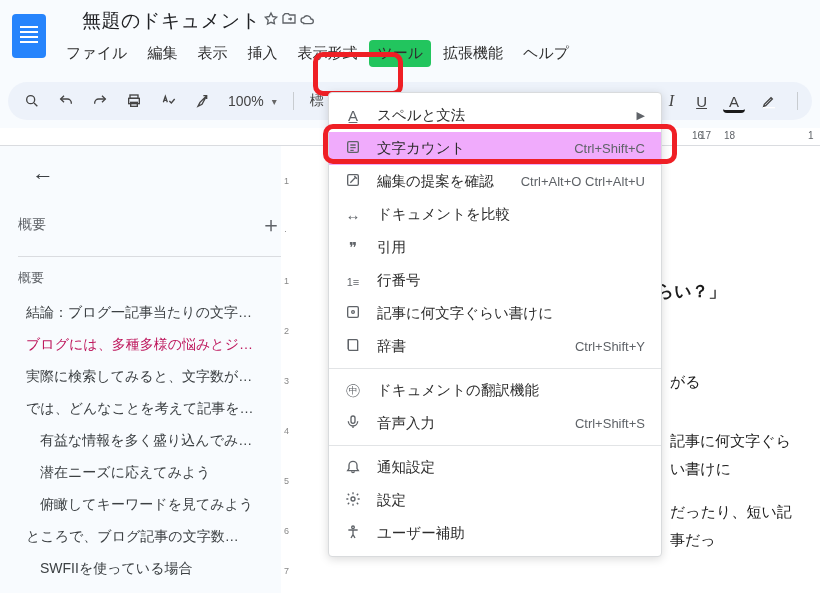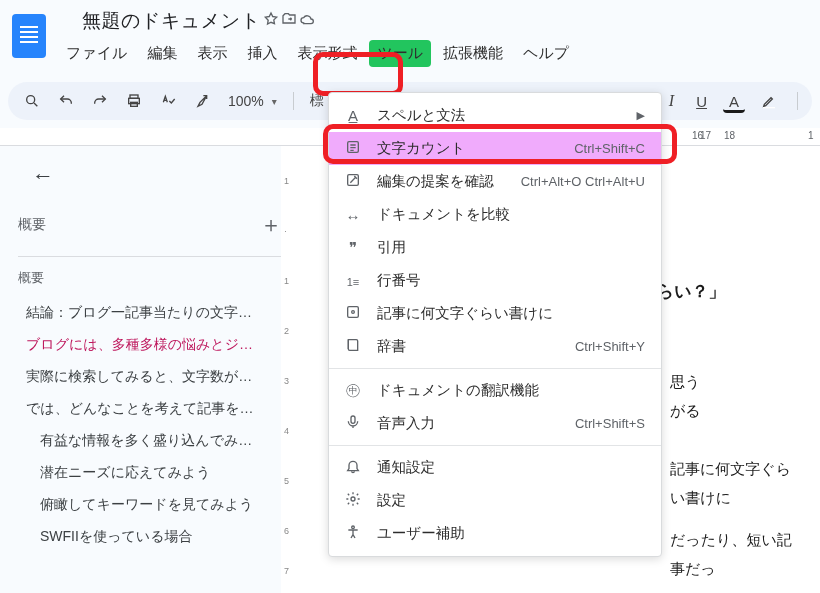--- a/index.html
+++ b/index.html
@@ -313,20 +313,21 @@
     <hr class="outline-divider">
     <div class="outline-section-title">概要</div>
     <ul class="outline-list">
       <li class="outline-item">結論：ブログ一記事当たりの文字…</li>
       <li class="outline-item active">ブログには、多種多様の悩みとジ…</li>
       <li class="outline-item">実際に検索してみると、文字数が…</li>
       <li class="outline-item">では、どんなことを考えて記事を…</li>
       <li class="outline-item sub">有益な情報を多く盛り込んでみ…</li>
       <li class="outline-item sub">潜在ニーズに応えてみよう</li>
       <li class="outline-item sub">俯瞰してキーワードを見てみよう</li>
+      <li class="outline-item">ところで、ブログ記事の文字数…</li>
       <li class="outline-item sub">SWFIIを使っている場合</li>
     </ul>
 
     <div class="vruler">
       <div style="top:30px">1</div>
       <div style="top:80px">·</div>
       <div style="top:130px">1</div>
       <div style="top:180px">2</div>
       <div style="top:230px">3</div>
       <div style="top:280px">4</div>
@@ -335,21 +336,20 @@
       <div style="top:420px">7</div>
     </div>
   </div>
 
   <div class="doc-content">
     <div class="doc-heading">
       <span style="visibility:hidden">xxxxxxxxxxxxxxxxxxxxxxxxxxxxxxxxx</span>
       <span>らい？」</span>
     </div>
     <div style="margin-top:60px; text-align:left; padding-left:330px;">
-      <div>思う</div>
       <div>がる</div>
     </div>
     <div style="margin-top:30px; padding-left:330px;">記事に何文字ぐらい書けに</div>
     <div style="margin-top:14px; padding-left:330px;">だったり、短い記事だっ</div>
 
   </div>
 </div>
 
 <div class="tools-menu">
 

